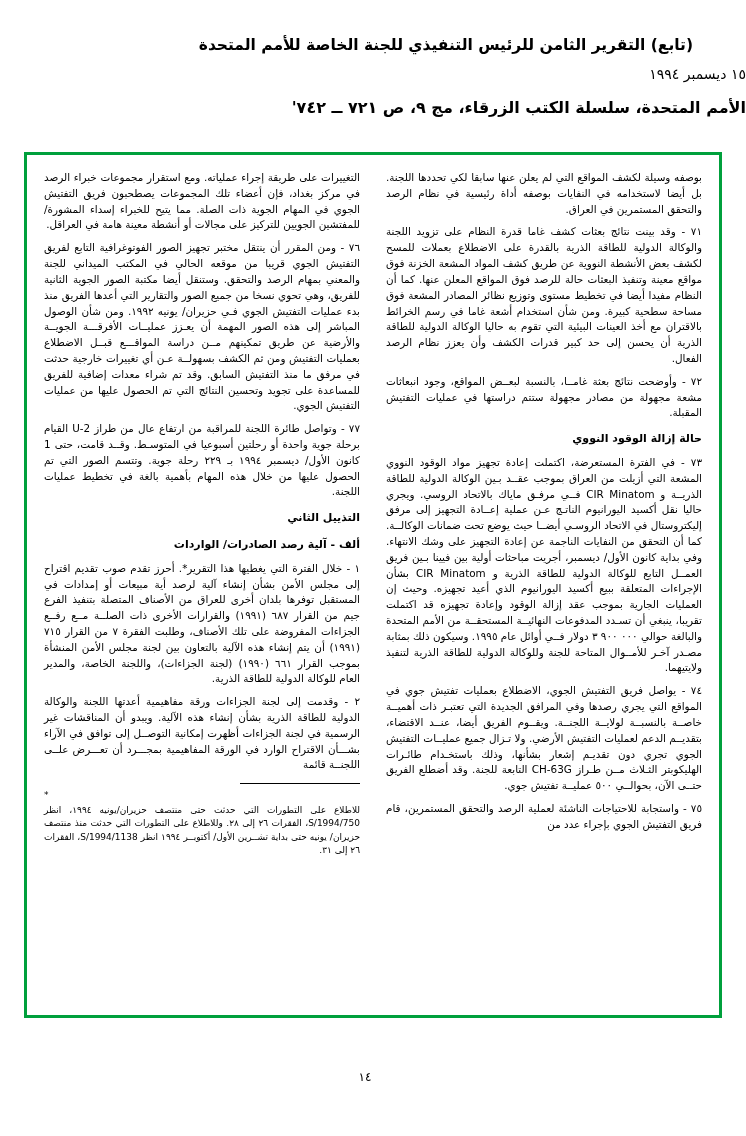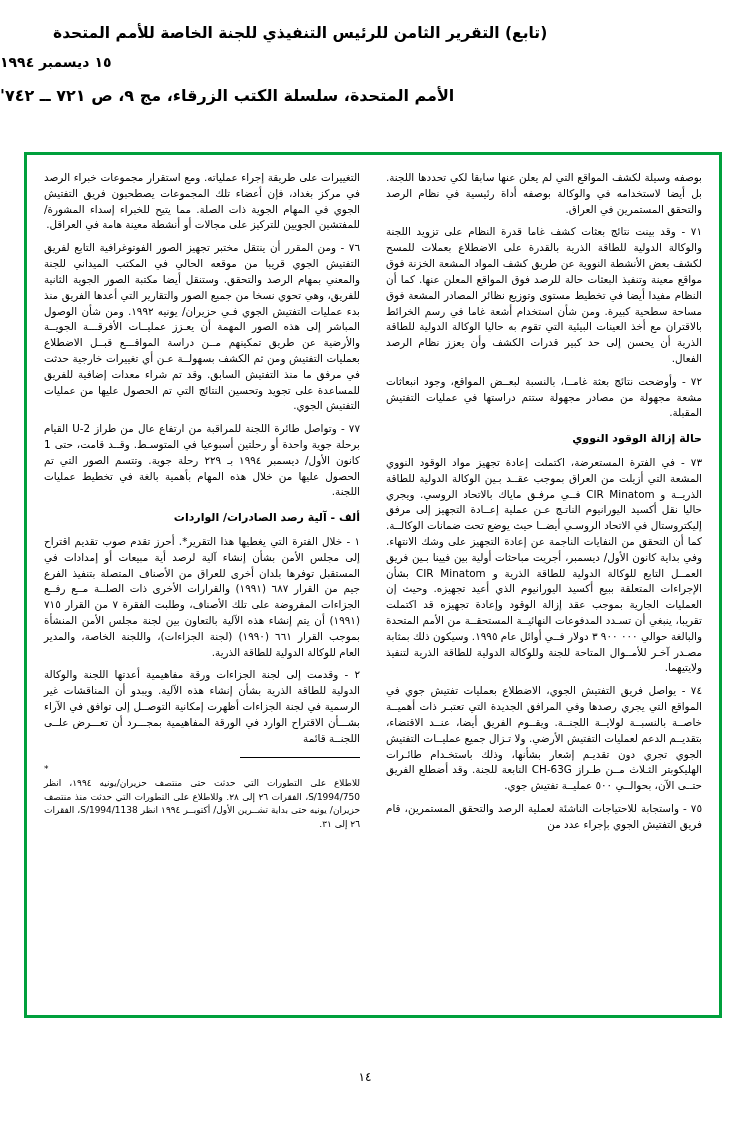--- a/index.html
+++ b/index.html
@@ -14,34 +14,34 @@
     color: #000000;
     position: relative;
     overflow: hidden;
   }
   .page {
     position: absolute;
     inset: 0;
     padding: 0;
   }
   .header {
-    text-align: left;
-    padding-top: 22px;
+    text-align: right;
+    padding-top: 34px;
   }
   .doc-title {
     font-size: 15.5px;
     font-weight: bold;
     letter-spacing: 0px;
     line-height: 1.5;
     margin: 0 auto;
     width: 640px;
   }
   .doc-date {
     font-size: 14px;
-    font-weight: bold;
+    font-weight: normal;
     margin-top: 9px;
   }
   .doc-source {
     font-size: 16px;
     font-weight: bold;
     margin-top: 16px;
   }
   .frame {
     position: absolute;
     top: 152px;
@@ -113,36 +113,37 @@
     <div class="doc-title">(تابع) التقرير الثامن للرئيس التنفيذي للجنة الخاصة للأمم المتحدة</div>
     <div class="doc-date">١٥ ديسمبر ١٩٩٤</div>
     <div class="doc-source">الأمم المتحدة، سلسلة الكتب الزرقاء، مج ٩، ص ٧٢١ ــ ٧٤٢'</div>
   </div>
 
   <div class="frame"></div>
 
   <div class="columns">
 
     <div class="col">
-      <p>بوصفه وسيلة لكشف المواقع التي لم يعلن عنها سابقا لكي تحددها اللجنة. بل أيضا لاستخدامه في والوكالة بوصفه أداة رئيسية في نظام الرصد والتحقق المستمرين في العراق.</p>
+      <p>بوصفه وسيلة لكشف المواقع التي لم يعلن عنها سابقا لكي تحددها اللجنة. بل أيضا لاستخدامه في النفايات بوصفه أداة رئيسية في نظام الرصد والتحقق المستمرين في العراق.</p>
       <p>٧١ - وقد بينت نتائج بعثات كشف غاما قدرة النظام على تزويد اللجنة والوكالة الدولية للطاقة الذرية بالقدرة على الاضطلاع بعملات للمسح لكشف بعض الأنشطة النووية عن طريق كشف المواد المشعة الخزنة فوق مواقع معينة وتنفيذ البعثات حالة للرصد فوق المواقع المعلن عنها. كما أن النظام مفيدا أيضا في تخطيط مستوى وتوزيع نظائر المصادر المشعة فوق مساحة سطحية كبيرة. ومن شأن استخدام أشعة غاما في رسم الخرائط بالاقتران مع أخذ العينات البيئية التي تقوم به حاليا الوكالة الدولية للطاقة الذرية أن يحسن إلى حد كبير قدرات الكشف وأن يعزز نظام الرصد الفعال.</p>
       <p>٧٢ - وأوضحت نتائج بعثة غامــا، بالنسبة لبعــض المواقع، وجود انبعاثات مشعة مجهولة من مصادر مجهولة ستتم دراستها في عمليات التفتيش المقبلة.</p>
 
       <div class="sec-head">حالة إزالة الوقود النووي</div>
       <p>٧٣ -  في الفترة المستعرضة، اكتملت إعادة تجهيز مواد الوقود النووي المشعة التي أزيلت من العراق بموجب عقــد بـين الوكالة الدولية للطاقة الذريــة و CIR Minatom فــي مرفـق ماياك بالاتحاد الروسي. ويجري حاليا نقل أكسيد اليورانيوم الناتـج عـن عملية إعــادة التجهيز إلى مرفق إليكتروستال في الاتحاد الروسـي أيضــا حيث يوضع تحت ضمانات الوكالــة. كما أن التحقق من النفايات الناجمة عن إعادة التجهيز على وشك الانتهاء. وفي بداية كانون الأول/ ديسمبر، أجريت مباحثات أولية بين فيينا بـين فريق العمــل التابع للوكالة الدولية للطاقة الذرية و CIR Minatom بشأن الإجراءات المتعلقة ببيع أكسيد اليورانيوم الذي أعيد تجهيزه. وحيث إن العمليات الجارية بموجب عقد إزالة الوقود وإعادة تجهيزه قد اكتملت تقريبا، ينبغي أن تسـدد المدفوعات النهائيــة المستحقــة من الأمم المتحدة والبالغة حوالي ٠٠٠ ٩٠٠ ٣ دولار فــي أوائل عام ١٩٩٥. وسيكون ذلك بمثابة مصـدر آخـر للأمــوال المتاحة للجنة وللوكالة الدولية للطاقة الذرية لتنفيذ ولايتيهما.</p>
 
       <p>٧٤ -  يواصل فريق التفتيش الجوي، الاضطلاع بعمليات تفتيش جوي في المواقع التي يجري رصدها وفي المرافق الجديدة التي تعتبـر ذات أهميــة خاصــة بالنسبــة لولايــة اللجنــة. ويقــوم الفريق أيضا، عنــد الاقتضاء، بتقديــم الدعم لعمليات التفتيش الأرضي. ولا تـزال جميع عمليــات التفتيش الجوي تجري دون تقديـم إشعار بشأنها، وذلك باستخـدام طائـرات الهليكوبتر الثـلاث مــن طـراز CH-63G التابعة للجنة. وقد أضطلع الفريق حتــى الآن، بحوالــي ٥٠٠ عمليــة تفتيش جوي.</p>
       <p>٧٥ -  واستجابة للاحتياجات الناشئة لعملية الرصد والتحقق المستمرين، قام فريق التفتيش الجوي بإجراء عدد من</p>
     </div>
 
     <div class="col">
       <p>التغييرات على طريقة إجراء عملياته. ومع استقرار مجموعات خبراء الرصد في مركز بغداد، فإن أعضاء تلك المجموعات يصطحبون فريق التفتيش الجوي في المهام الجوية ذات الصلة. مما يتيح للخبراء إسداء المشورة/للمفتشين الجويين للتركيز على مجالات أو أنشطة معينة هامة في العراقل.</p>
       <p>٧٦ - ومن المقرر أن ينتقل مختبر تجهيز الصور الفوتوغرافية التابع لفريق التفتيش الجوي قريبا من موقعه الحالي في المكتب الميداني للجنة والمعني بمهام الرصد والتحقق. وستنقل أيضا مكتبة الصور الجوية الثانية للفريق، وهي تحوي نسخا من جميع الصور والتقارير التي أعدها الفريق منذ بدء عمليات التفتيش الجوي فـي حزيران/ يونيه ١٩٩٢. ومن شأن الوصول المباشر إلى هذه الصور المهمة أن يعـزز عمليــات الأفرقـــة الجويــة والأرضية عن طريق تمكينهم مــن دراسة المواقـــع قبــل الاضطلاع بعمليات التفتيش ومن ثم الكشف بسهولــة عـن أي تغييرات خارجية حدثت في مرفق ما منذ التفتيش السابق. وقد تم شراء معدات إضافية للفريق للمساعدة على تجويد وتحسين النتائج التي تم الحصول عليها من عمليات التفتيش الجوي.</p>
       <p>٧٧ - وتواصل طائرة اللجنة للمراقبة من ارتفاع عال من طراز U-2 القيام برحلة جوية واحدة أو رحلتين أسبوعيا في المتوسـط. وقــد قامت، حتى 1 كانون الأول/ ديسمبر ١٩٩٤ بـ ٢٢٩ رحلة جوية. وتتسم الصور التي تم الحصول عليها من خلال هذه المهام بأهمية بالغة في تخطيط عمليات اللجنة.</p>
 
+      <div class="sec-head">التذييل الثاني</div>
       <div class="sec-head">ألف -  آلية رصد الصادرات/ الواردات</div>
 
       <p>١ -  خلال الفترة التي يغطيها هذا التقرير*. أحرز تقدم صوب تقديم اقتراح إلى مجلس الأمن بشأن إنشاء آلية لرصد أية مبيعات أو إمدادات في المستقبل توفرها بلدان أخرى للعراق من الأصناف المتصلة بتنفيذ الفرع جيم من القرار ٦٨٧ (١٩٩١) والقرارات الأخرى ذات الصلــة مــع رفــع الجزاءات المفروضة على تلك الأصناف، وطلبت الفقرة ٧ من القرار ٧١٥ (١٩٩١) أن يتم إنشاء هذه الآلية بالتعاون بين لجنة مجلس الأمن المنشأة بموجب القرار ٦٦١ (١٩٩٠) (لجنة الجزاءات)، واللجنة الخاصة، والمدير العام للوكالة الدولية للطاقة الذرية.</p>
       <p>٢ -  وقدمت إلى لجنة الجزاءات ورقة مفاهيمية أعدتها اللجنة والوكالة الدولية للطاقة الذرية بشأن إنشاء هذه الآلية. ويبدو أن المناقشات غير الرسمية في لجنة الجزاءات أظهرت إمكانية التوصــل إلى توافق في الآراء بشـــأن الاقتراح الوارد في الورقة المفاهيمية بمجـــرد أن تعـــرض علــى اللجنــة قائمة</p>
 
       <hr class="footnote-sep">
       <div class="footnote">
         <span class="star">*</span>
         <span>للاطلاع على التطورات التي حدثت حتى منتصف حزيران/يونيه ١٩٩٤، انظر S/1994/750، الفقرات ٢٦ إلى ٢٨. وللاطلاع على التطورات التي حدثت منذ منتصف حزيران/ يونيه حتى بداية تشــرين الأول/ أكتوبــر ١٩٩٤ انظر S/1994/1138، الفقرات ٢٦ إلى ٣١.</span>
       </div>

